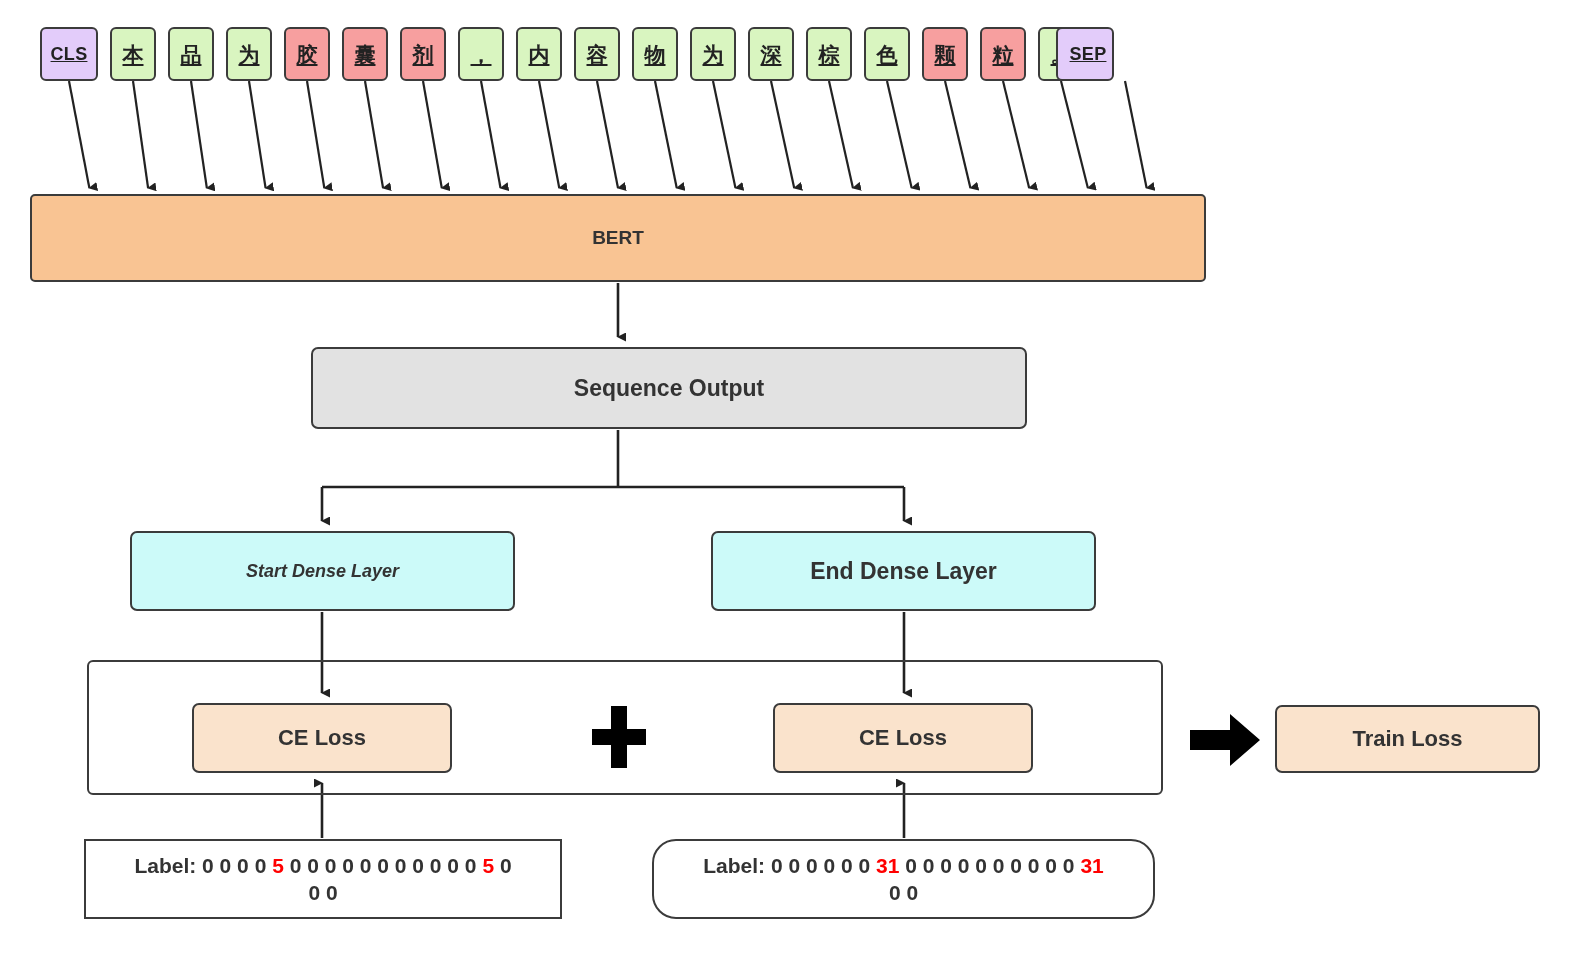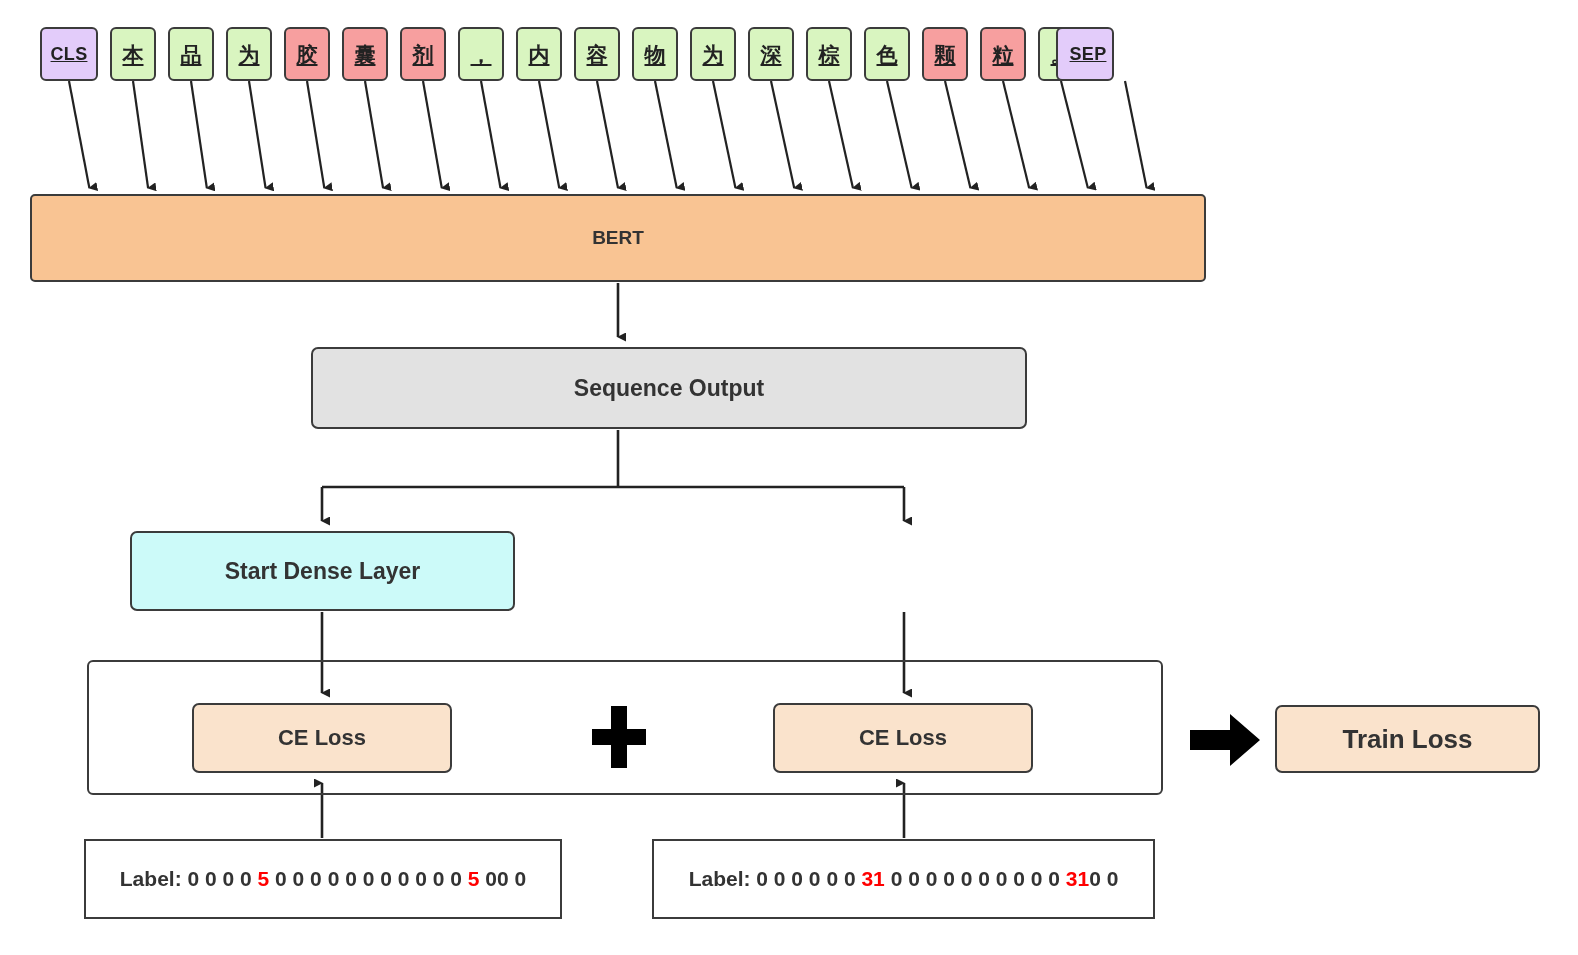--- a/index.html
+++ b/index.html
@@ -62,21 +62,22 @@
   #seq-node {
     left: 311px; top: 347px;
     width: 716px; height: 82px;
     background: #e2e2e2;
     font-size: 23px;
   }
   #start-dense-node {
     left: 130px; top: 531px;
     width: 385px; height: 80px;
     background: #ccfaf9;
-    font-size: 23px;
+    font-size: 18px;
+    font-style: italic;
   }
   #end-dense-node {
     left: 711px; top: 531px;
     width: 385px; height: 80px;
     background: #ccfaf9;
     font-size: 23px;
   }
   #loss-container {
     position: absolute;
     left: 87px; top: 660px;
@@ -95,43 +96,44 @@
   #ce-loss-right {
     left: 773px; top: 703px;
     width: 260px; height: 70px;
     background: #fae3cc;
     font-size: 22px;
   }
   #train-loss-node {
     left: 1275px; top: 705px;
     width: 265px; height: 68px;
     background: #fae3cc;
-    font-size: 26px;
+    font-size: 22px;
   }
   .label-box {
     position: absolute;
     box-sizing: border-box;
     border: 2px solid #3b3b3b;
     background: #ffffff;
     display: flex;
+    flex-direction: column;
     align-items: center;
     justify-content: center;
     padding: 8px 12px;
     font-size: 21px;
     font-weight: 700;
     color: #333333;
     line-height: 1.3;
   }
   #label-box-start {
     left: 84px; top: 839px;
     width: 478px; height: 80px;
   }
   #label-box-end {
     left: 652px; top: 839px;
-    width: 503px; height: 80px;
+    width: 503px; height: 80px; border-radius: 24px;
   }
   .label-line { white-space: nowrap; }
   .hl { color: #ff0000; }
   #plus-sign {
     position: absolute;
     left: 592px; top: 706px;
     width: 54px; height: 62px;
   }
   #thick-arrow {
     position: absolute;
@@ -209,20 +211,21 @@
       <div class="token" style="left: 980px; top: 27px; width: 46px; height: 54px; background: rgb(247, 159, 159);">粒</div>
       <div class="token" style="left: 1038px; top: 27px; width: 46px; height: 54px; background: rgb(217, 245, 192);">。</div>
       <div class="token special" style="left: 1056px; top: 27px; width: 58px; height: 54px; background: rgb(227, 204, 250); padding-left: 6px;">SEP</div>
     </div>
 
   <div class="node" id="bert-node">BERT</div>
 
   <div class="node" id="seq-node">Sequence Output</div>
 
   <div class="node" id="start-dense-node">Start Dense Layer</div>
+  <div class="node" id="end-dense-node">End Dense Layer</div>
 
   <div id="loss-container"></div>
 
   <div class="node" id="ce-loss-left">CE Loss</div>
   <div class="node" id="ce-loss-right">CE Loss</div>
 
   <svg id="plus-sign" viewBox="0 0 54 62" xmlns="http://www.w3.org/2000/svg">
     <rect x="19" y="0" width="16" height="62" fill="#000000"></rect>
     <rect x="0" y="23" width="54" height="16" fill="#000000"></rect>
   </svg>

